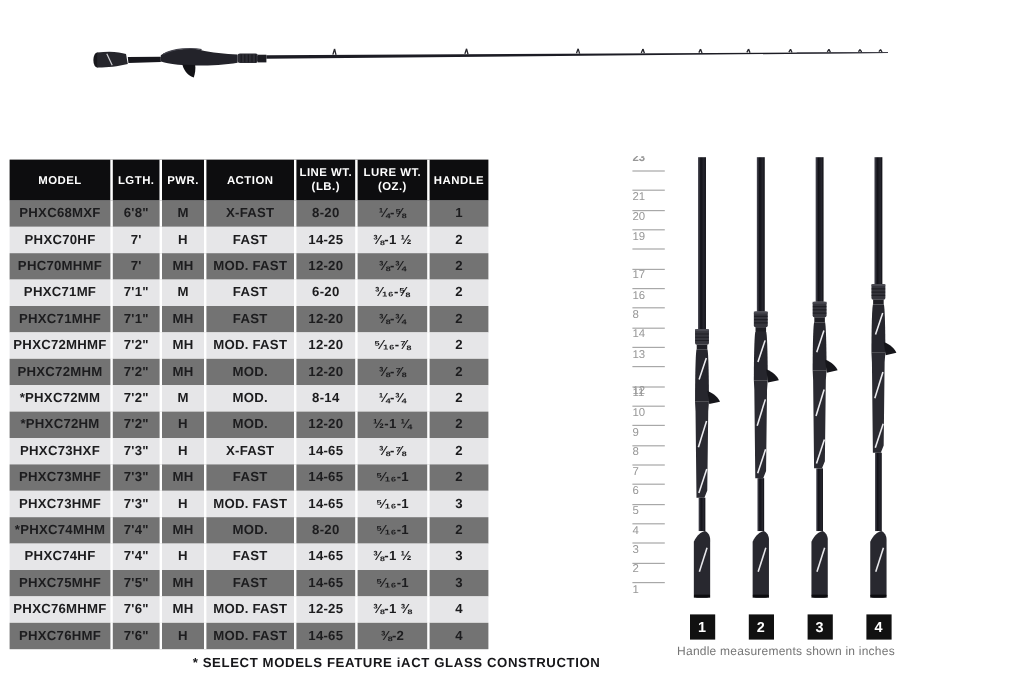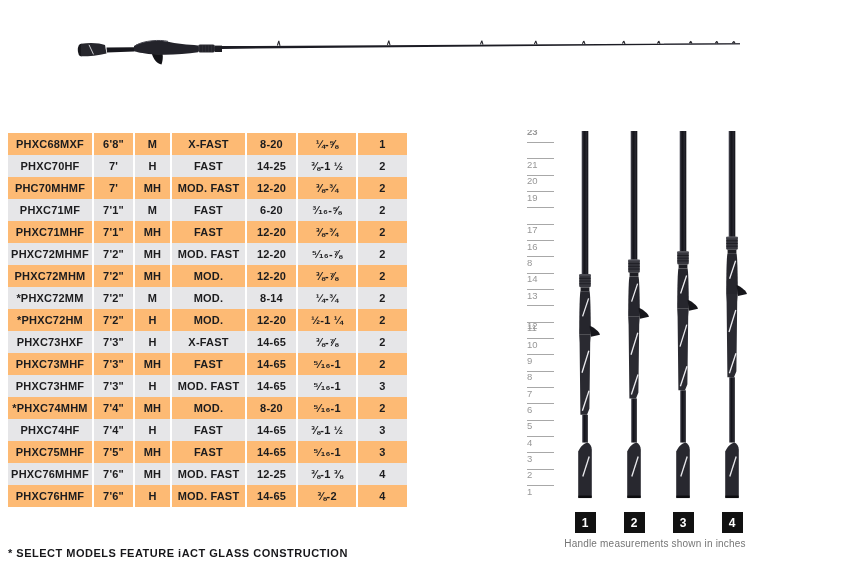--- a/index.html
+++ b/index.html
@@ -12,32 +12,32 @@
   
   .spec-table { position: absolute; left: 8px; top: 133px; width: 399px; }
   .thead, .tr { display: grid; grid-template-columns: 84px 41px 37px 75px 51px 60px 51px; }
   .th {
     height: 34px; background: #0d0d0f; color: #ffffff;
     display: flex; align-items: center; justify-content: center;
     text-align: center; font-weight: 700; font-size: 9.5px;
     letter-spacing: .4px; line-height: 11px; white-space: pre-line;
   }
   .th + .th { border-left: 2px solid #ffffff; }
-  .tr { height: 22px; background: #fdba74; }
+  .tr { height: 22px; background: #737373; }
   .tr:nth-child(even) { background: #e6e6e8; }
   .td {
     display: flex; align-items: center; justify-content: center;
     font-size: 11px; font-weight: 700; color: #1c1c1e; letter-spacing: .2px;
     white-space: nowrap;
   }
   .td + .td { border-left: 2px solid #ffffff; }
 
   .footnote {
     position: absolute; left: 8px; top: 547px; width: 645px;
-    text-align: left; font-size: 11px; font-weight: 700;
+    text-align: center; font-size: 11px; font-weight: 700;
     letter-spacing: .5px; color: #17171a;
   }
 
   
   #ruler { position: absolute; left: 524px; top: 130px; width: 34px; height: 368px; overflow: hidden; }
   .tick { position: absolute; left: 3px; width: 27px; height: 1px; background: #a8a8a8; }
   .ticknum { position: absolute; left: 3px; font-size: 9.5px; line-height: 9px; color: #979797; }
 
   .handle-svg { position: absolute; top: 125px; width: 46px; height: 378px; }
 
@@ -85,20 +85,31 @@
         <path d="M 561,19.92162162162162 L 559.8,16.92162162162162 M 559.8,16.92162162162162 L 558.4,19.62162162162162" stroke="#26262c" stroke-width="1.1" fill="none"></path>
         <path d="M 596,19.732432432432432 L 594.8,17.032432432432433 M 594.8,17.032432432432433 L 593.4,19.43243243243243" stroke="#26262c" stroke-width="1.1" fill="none"></path>
         <path d="M 628,19.55945945945946 L 626.8,17.159459459459462 M 626.8,17.159459459459462 L 625.4,19.25945945945946" stroke="#26262c" stroke-width="1.1" fill="none"></path>
         <path d="M 654,19.41891891891892 L 652.8,17.21891891891892 M 652.8,17.21891891891892 L 651.4,19.11891891891892" stroke="#26262c" stroke-width="1.1" fill="none"></path>
         <path d="M 671,19.32702702702703 L 669.8,17.32702702702703 M 669.8,17.32702702702703 L 668.4,19.027027027027028" stroke="#26262c" stroke-width="1.1" fill="none"></path>
       </g>
   </g>
 </svg>
 
 <div class="spec-table">
+  <div class="thead" id="table-head">
+      <div class="th">MODEL</div>
+      <div class="th">LGTH.</div>
+      <div class="th">PWR.</div>
+      <div class="th">ACTION</div>
+      <div class="th">LINE WT.
+(LB.)</div>
+      <div class="th">LURE WT.
+(OZ.)</div>
+      <div class="th">HANDLE</div>
+    </div>
   <div id="table-body">
       <div class="tr">
         <div class="td">PHXC68MXF</div>
         <div class="td">6'8"</div>
         <div class="td">M</div>
         <div class="td">X-FAST</div>
         <div class="td">8-20</div>
         <div class="td">¼-⅝</div>
         <div class="td">1</div>
       </div>

